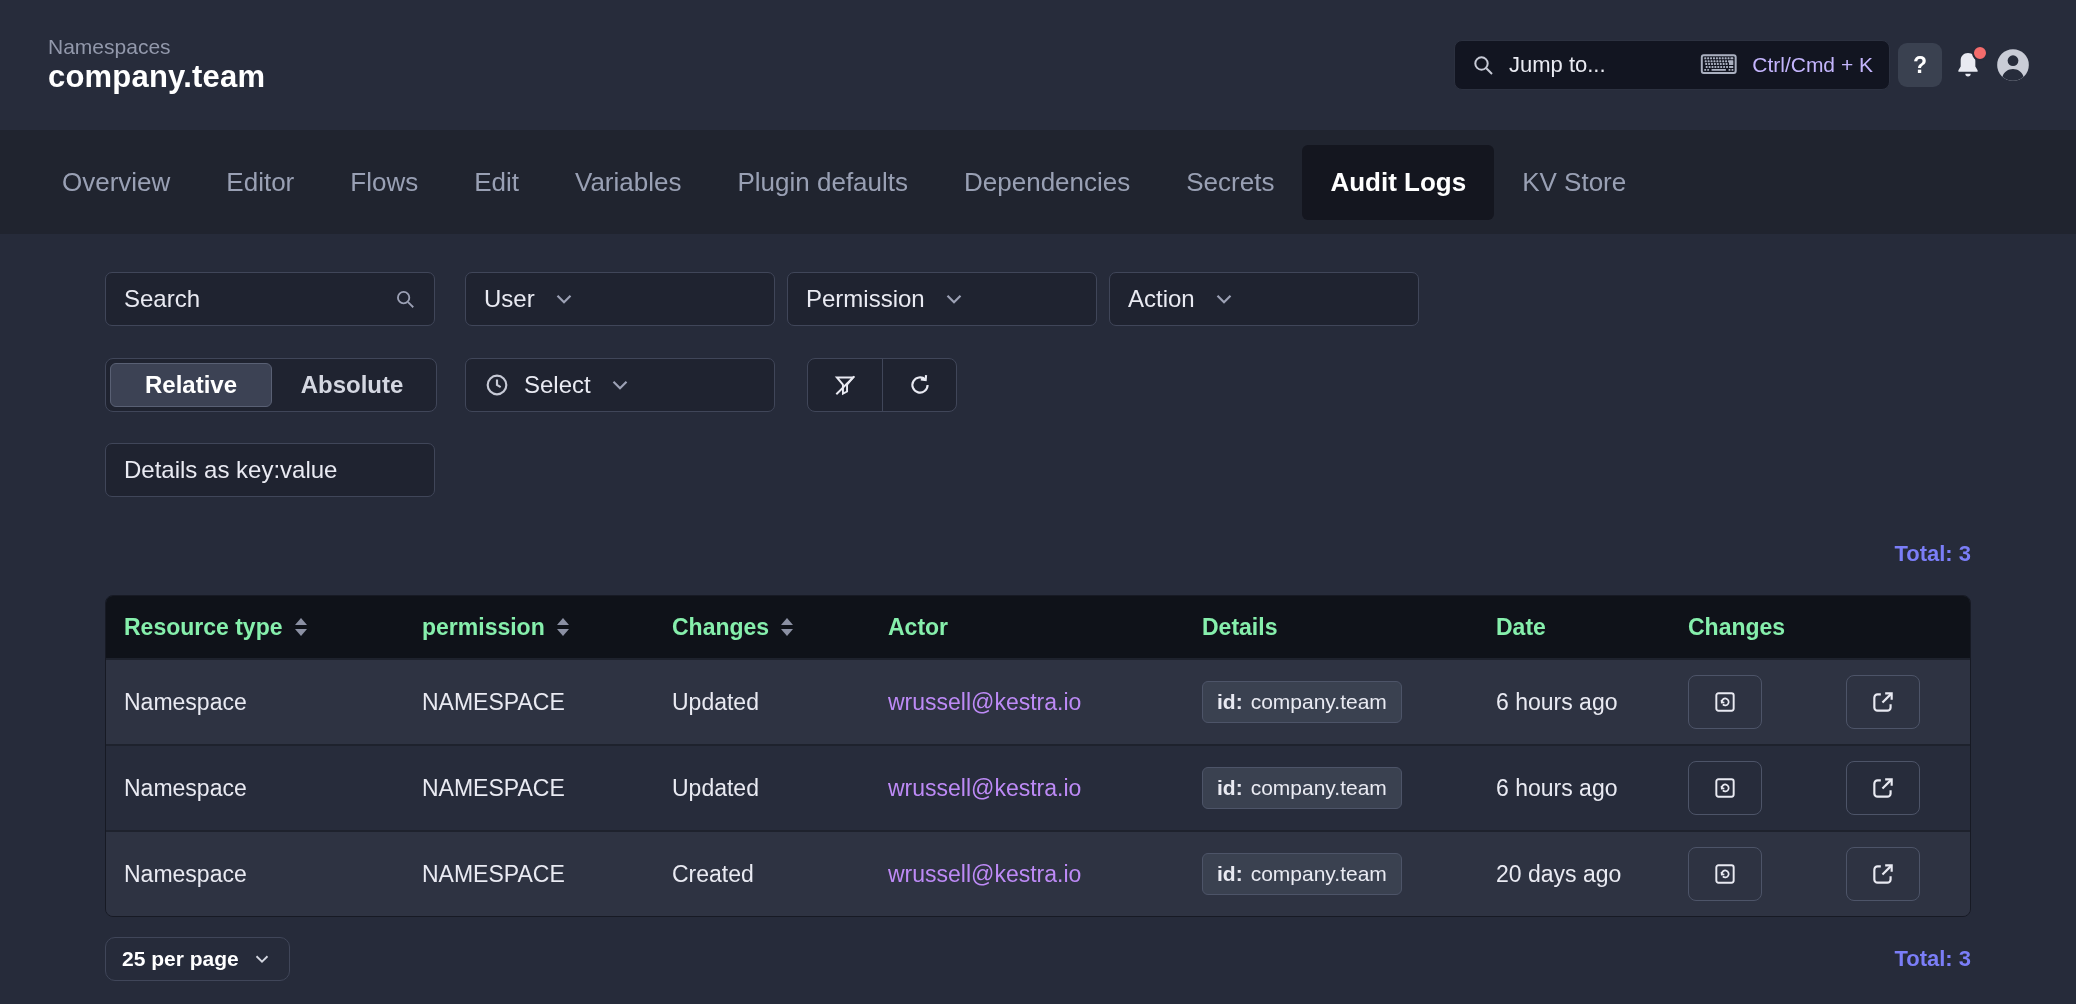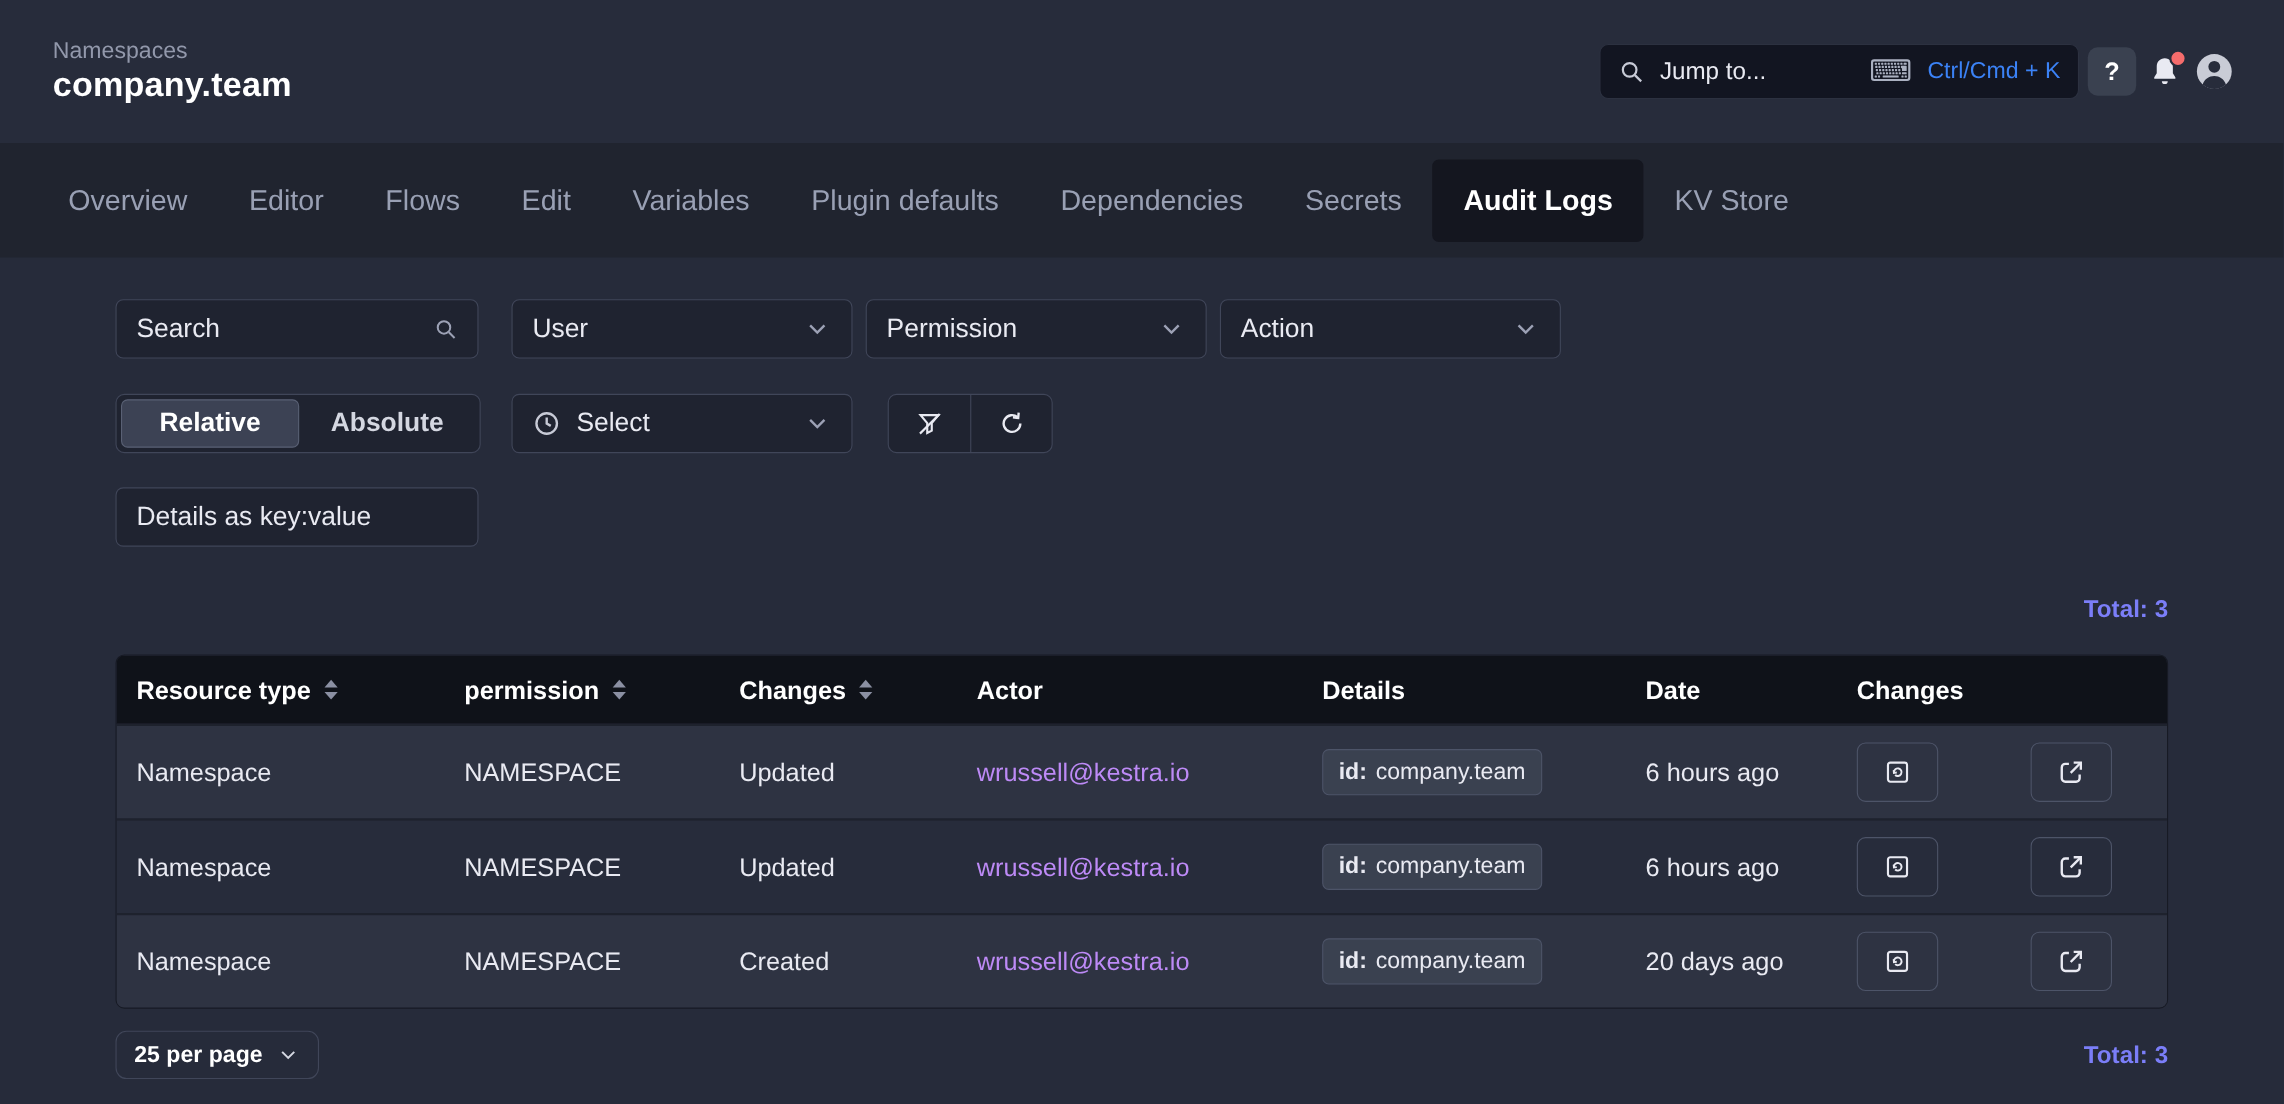--- a/index.html
+++ b/index.html
@@ -28,21 +28,21 @@
     width: 436px; height: 50px;
     background: #121521;
     border: 1px solid #2c3140;
     border-radius: 8px;
     display: flex; align-items: center; gap: 14px;
     padding: 0 16px;
     cursor: pointer;
   }
   .jump-text { font-size: 22px; color: #e9eaf2; flex: 1; }
   .kbd-icon { font-size: 27px; color: #aab0c0; line-height: 1; }
-  .shortcut { font-size: 21px; color: #3b82f6; white-space: nowrap; }
+  .shortcut { font-size: 21px; color: #c4b5fd; white-space: nowrap; }
   .help-btn {
     width: 44px; height: 44px;
     background: #3a4150; border-radius: 9px;
     display: flex; align-items: center; justify-content: center;
     font-size: 23px; font-weight: bold; color: #ffffff;
     cursor: pointer;
   }
   .bell-wrap { position: relative; width: 36px; height: 36px; cursor: pointer; display:flex; align-items:center; justify-content:center; }
   .bell-dot {
     position: absolute; top: -2px; right: -2px;
@@ -83,21 +83,21 @@
     color: #e9eaf2;
     gap: 16px;
   }
   .search-field { width: 330px; margin-right: 30px; justify-content: space-between; }
   .search-field input {
     background: transparent; border: none; outline: none;
     color: #e9eaf2; font-size: 24px; width: 250px;
     font-family: "Liberation Sans", sans-serif;
   }
   .search-field input::placeholder { color: #e9eaf2; opacity: 1; }
-  .dropdown { width: 310px; margin-right: 12px; justify-content: space-between; cursor: pointer; }
+  .dropdown { width: 310px; margin-right: 12px; justify-content: flex-start; cursor: pointer; }
   .dropdown .dd-left { display: flex; align-items: center; gap: 14px; }
 
   .row2 { margin-top: 32px; }
   .toggle {
     width: 332px; height: 54px;
     border: 1px solid #404659; border-radius: 8px;
     background: #1f2330;
     display: flex; align-items: center;
     padding: 4px; margin-right: 28px;
   }
@@ -130,21 +130,21 @@
   .total-link { font-size: 22px; font-weight: 600; cursor: pointer; }
 
   
   .table {
     margin-top: 28px;
     border-radius: 8px;
     overflow: hidden;
     border: 1px solid #171a24;
   }
   .thead { display: flex; background: #0f1219; height: 62px; align-items: center; }
-  .th { font-size: 23px; font-weight: bold; color: #ffffff; padding: 0 18px; display: flex; align-items: center; cursor: default; }
+  .th { font-size: 23px; font-weight: bold; color: #86efac; padding: 0 18px; display: flex; align-items: center; cursor: default; }
   .th.sortable { cursor: pointer; }
   .sort { display: inline-flex; flex-direction: column; gap: 4px; margin-left: 12px; }
   .sort i { display: block; width: 0; height: 0; border-left: 6px solid transparent; border-right: 6px solid transparent; }
   .sort .up { border-bottom: 7px solid #8b90a3; }
   .sort .down { border-top: 7px solid #8b90a3; }
 
   .tr { display: flex; height: 86px; align-items: center; border-top: 2px solid #1e222d; }
   .tr.odd { background: #2e3342; }
   .tr.even { background: #272c3b; }
   .td { font-size: 23px; color: #e9eaf2; padding: 0 18px; display: flex; align-items: center; }

